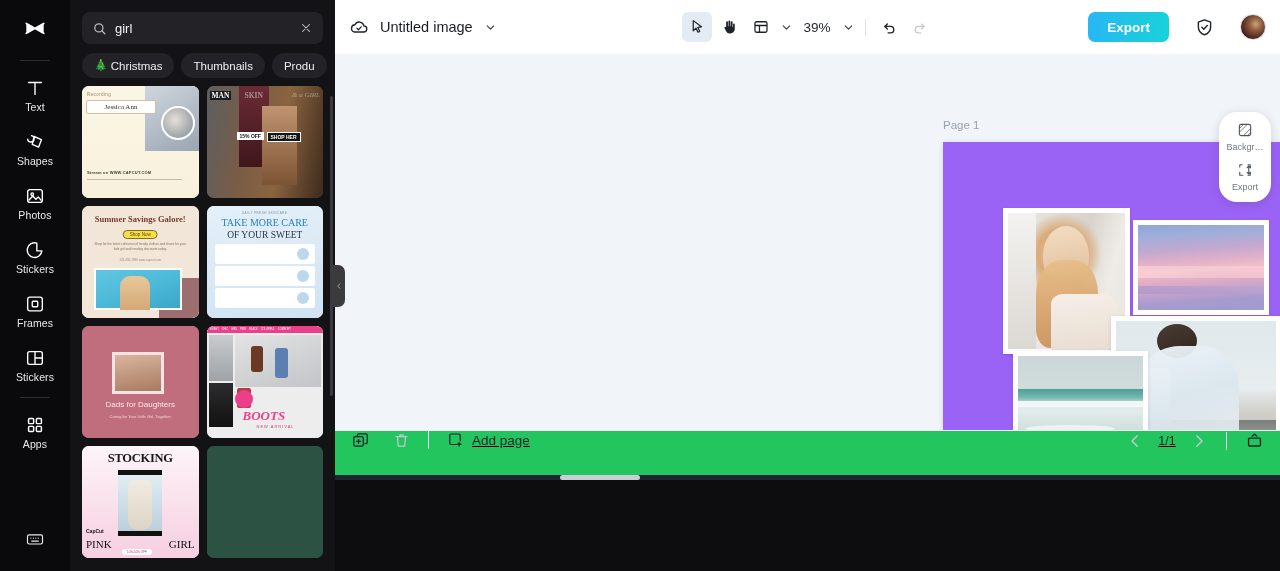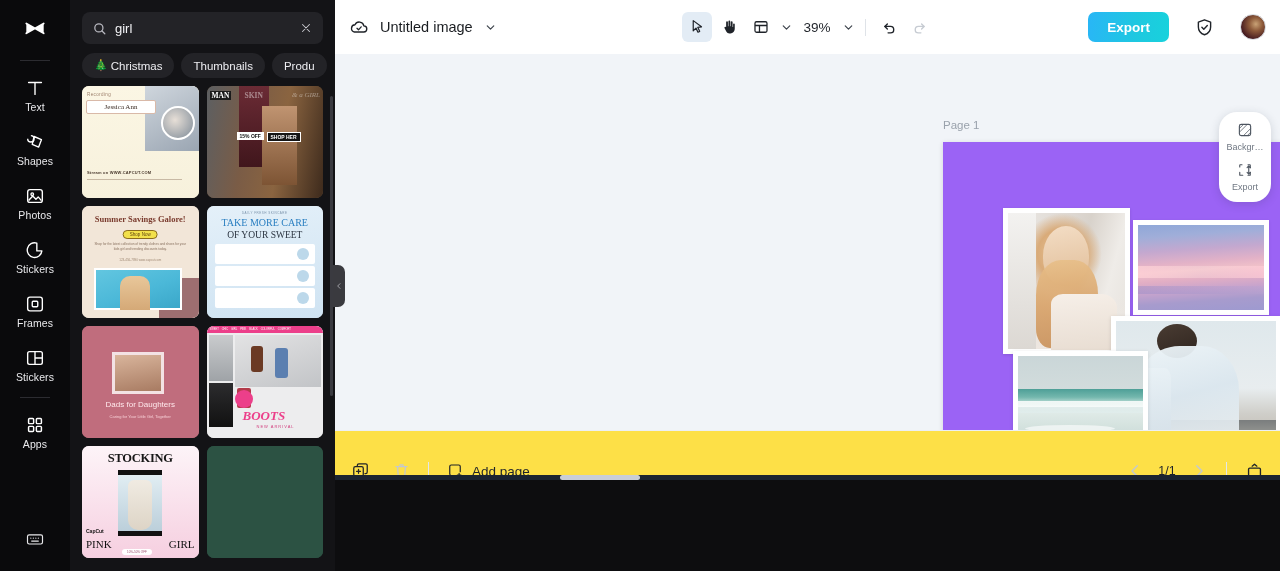--- a/index.html
+++ b/index.html
@@ -128,22 +128,22 @@
     position:absolute; right:9px; top:58px; width:52px;
     background:#fff; border-radius:18px; box-shadow:0 2px 10px rgba(30,40,60,.17);
     padding:9px 0 10px; display:flex; flex-direction:column; align-items:center; gap:9px; z-index:30;
   }
   .fitem { display:flex; flex-direction:column; align-items:center; gap:4px; cursor:pointer; width:48px; }
   .fitem svg { width:18px; height:18px; color:#4c545f; }
   .flbl { font-size:9px; color:#707883; line-height:1; }
 
   
   .bottombar {
-    height:50px; flex:0 0 50px; background:#fde047; display:flex; align-items:flex-end;
-    padding:0 16px; position:relative; border-top:1px solid #eceff3;
+    height:50px; flex:0 0 50px; background:#22c55e; display:flex; align-items:flex-start;
+    padding:0 16px; position:relative; border-top:1px solid #eceff3;text-decoration:underline;
   }
   .bico { width:19px; height:19px; color:#1f2329; cursor:pointer; }
   .bico.dim { color:#c3c8cf; }
   .addpage { display:flex; align-items:center; gap:8px; cursor:pointer; }
   .addpage svg { width:18px; height:18px; color:#1f2329; }
   .addlbl { font-size:13.5px; color:#1f2329; }
   .bb-right { margin-left:auto; display:flex; align-items:center; gap:10px; }
   .navarrow { width:18px; height:18px; color:#c3c8cf; cursor:pointer; }
   .pagenum { font-size:12.5px; color:#1f2329; min-width:26px; text-align:center; }
   .hscroll { position:absolute; left:0; bottom:0; height:5px; width:100%; background:#1b2430; }

